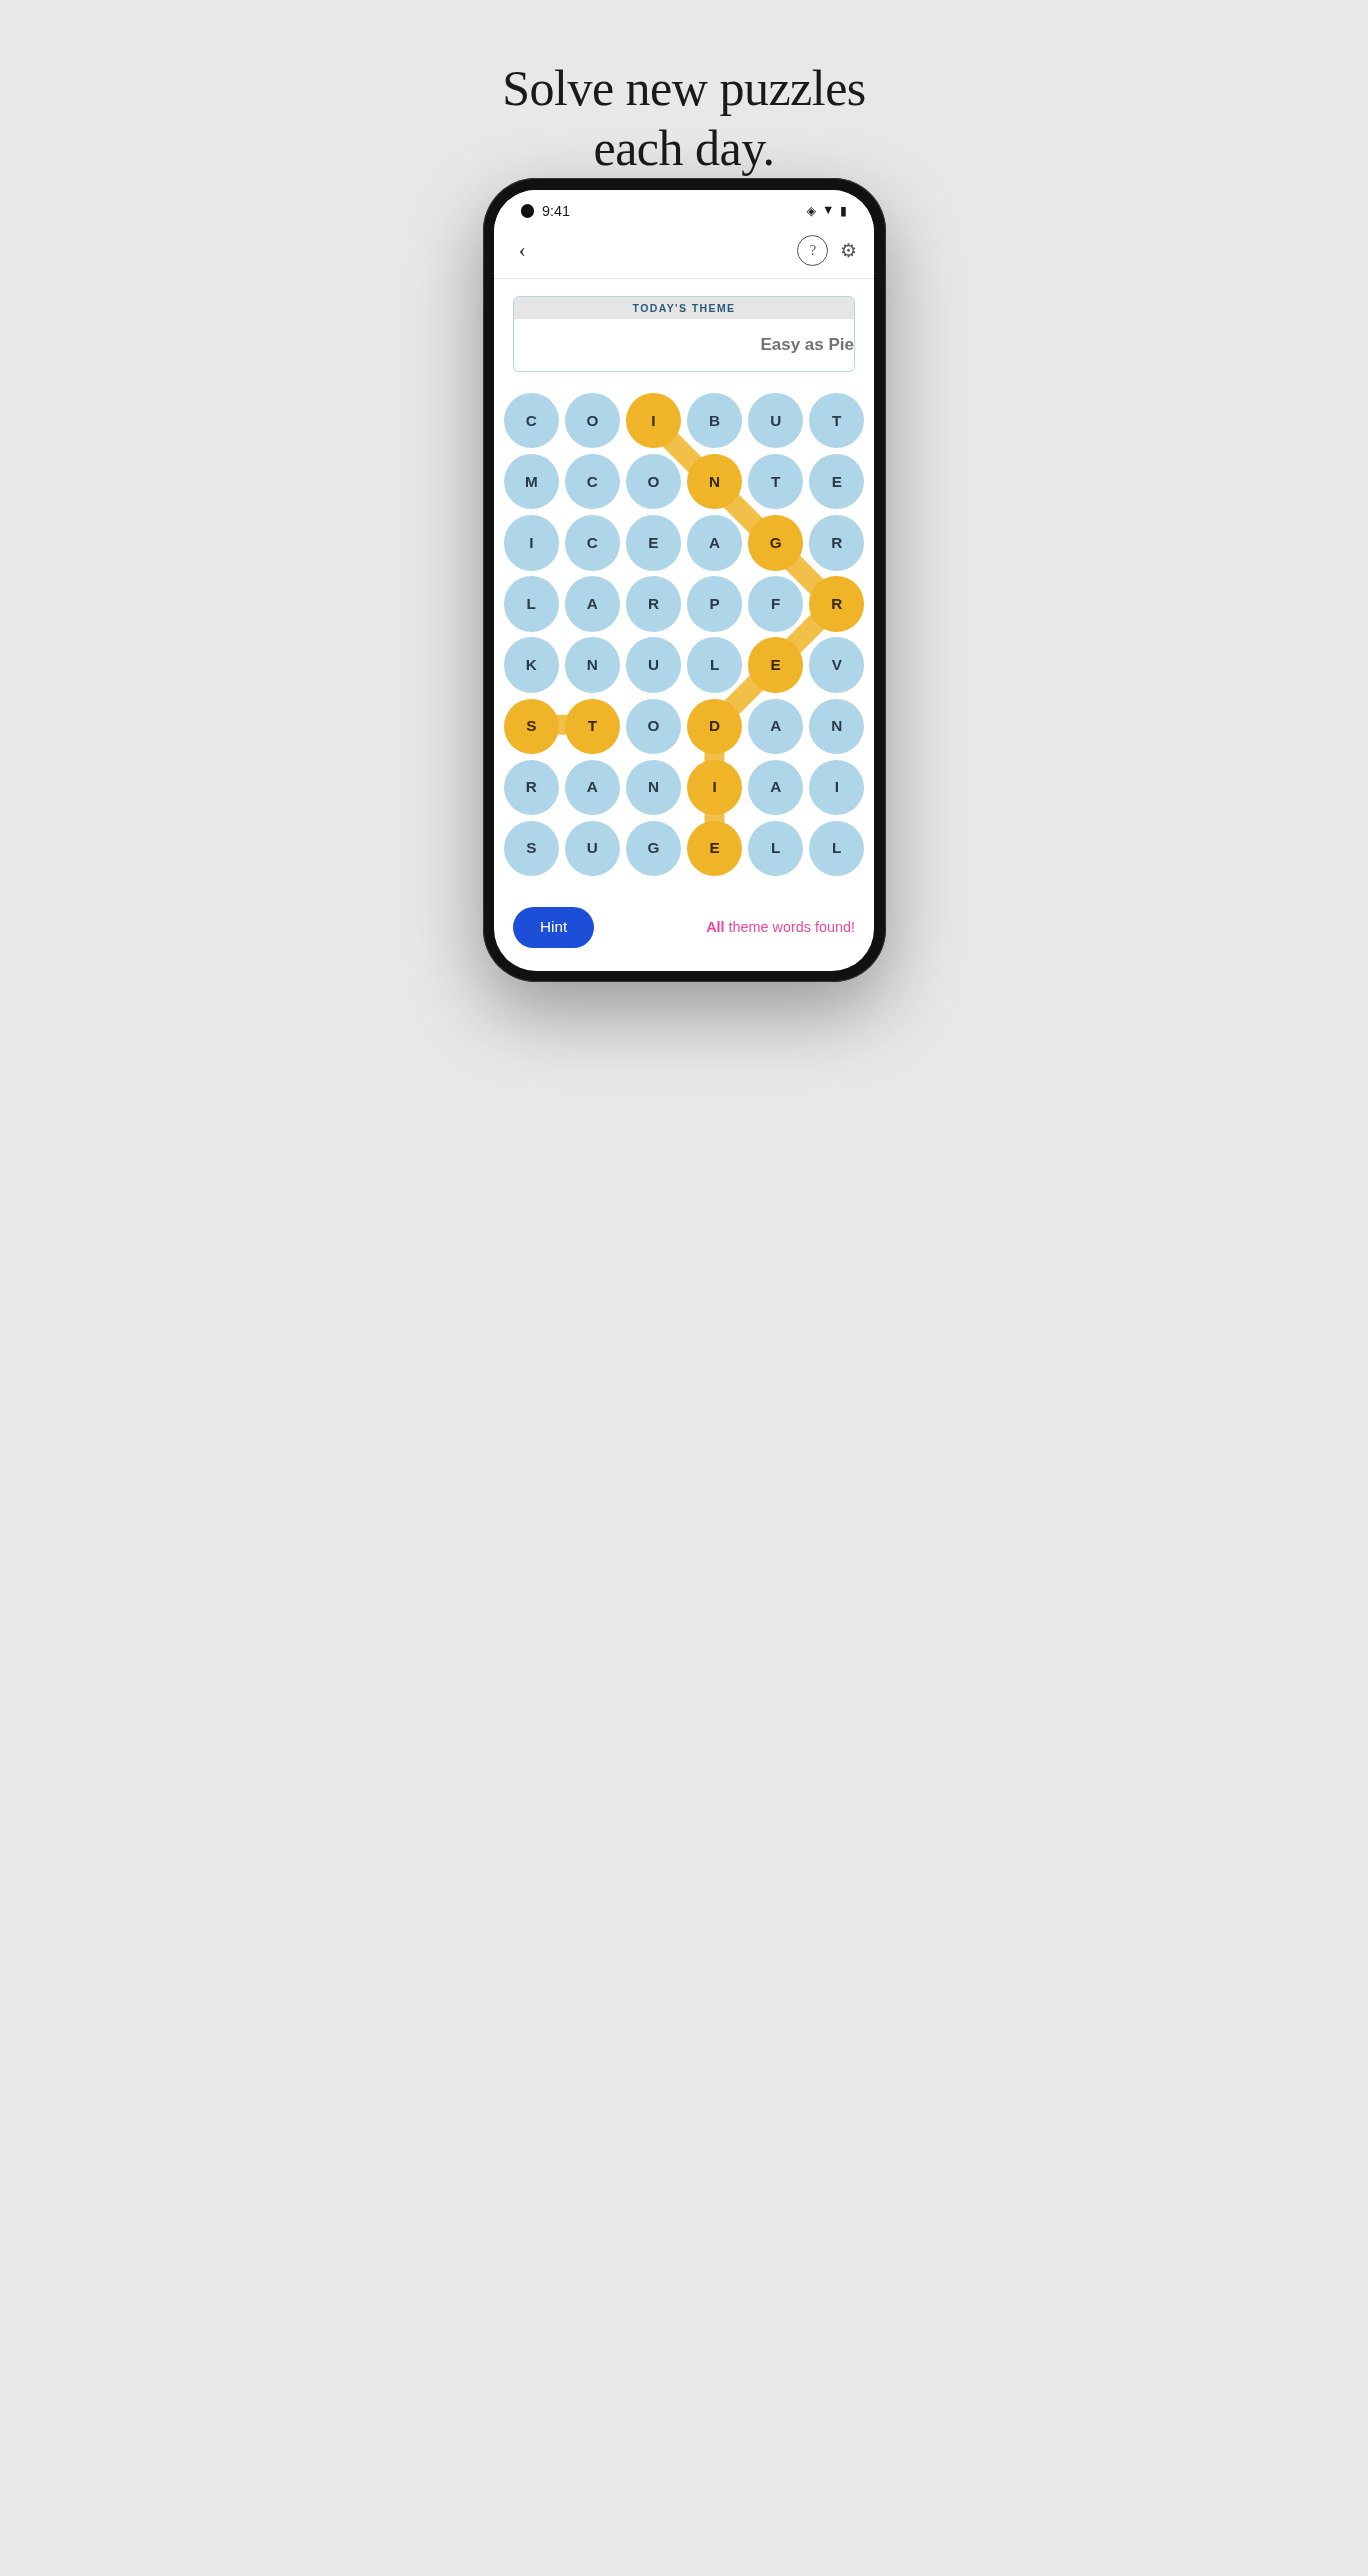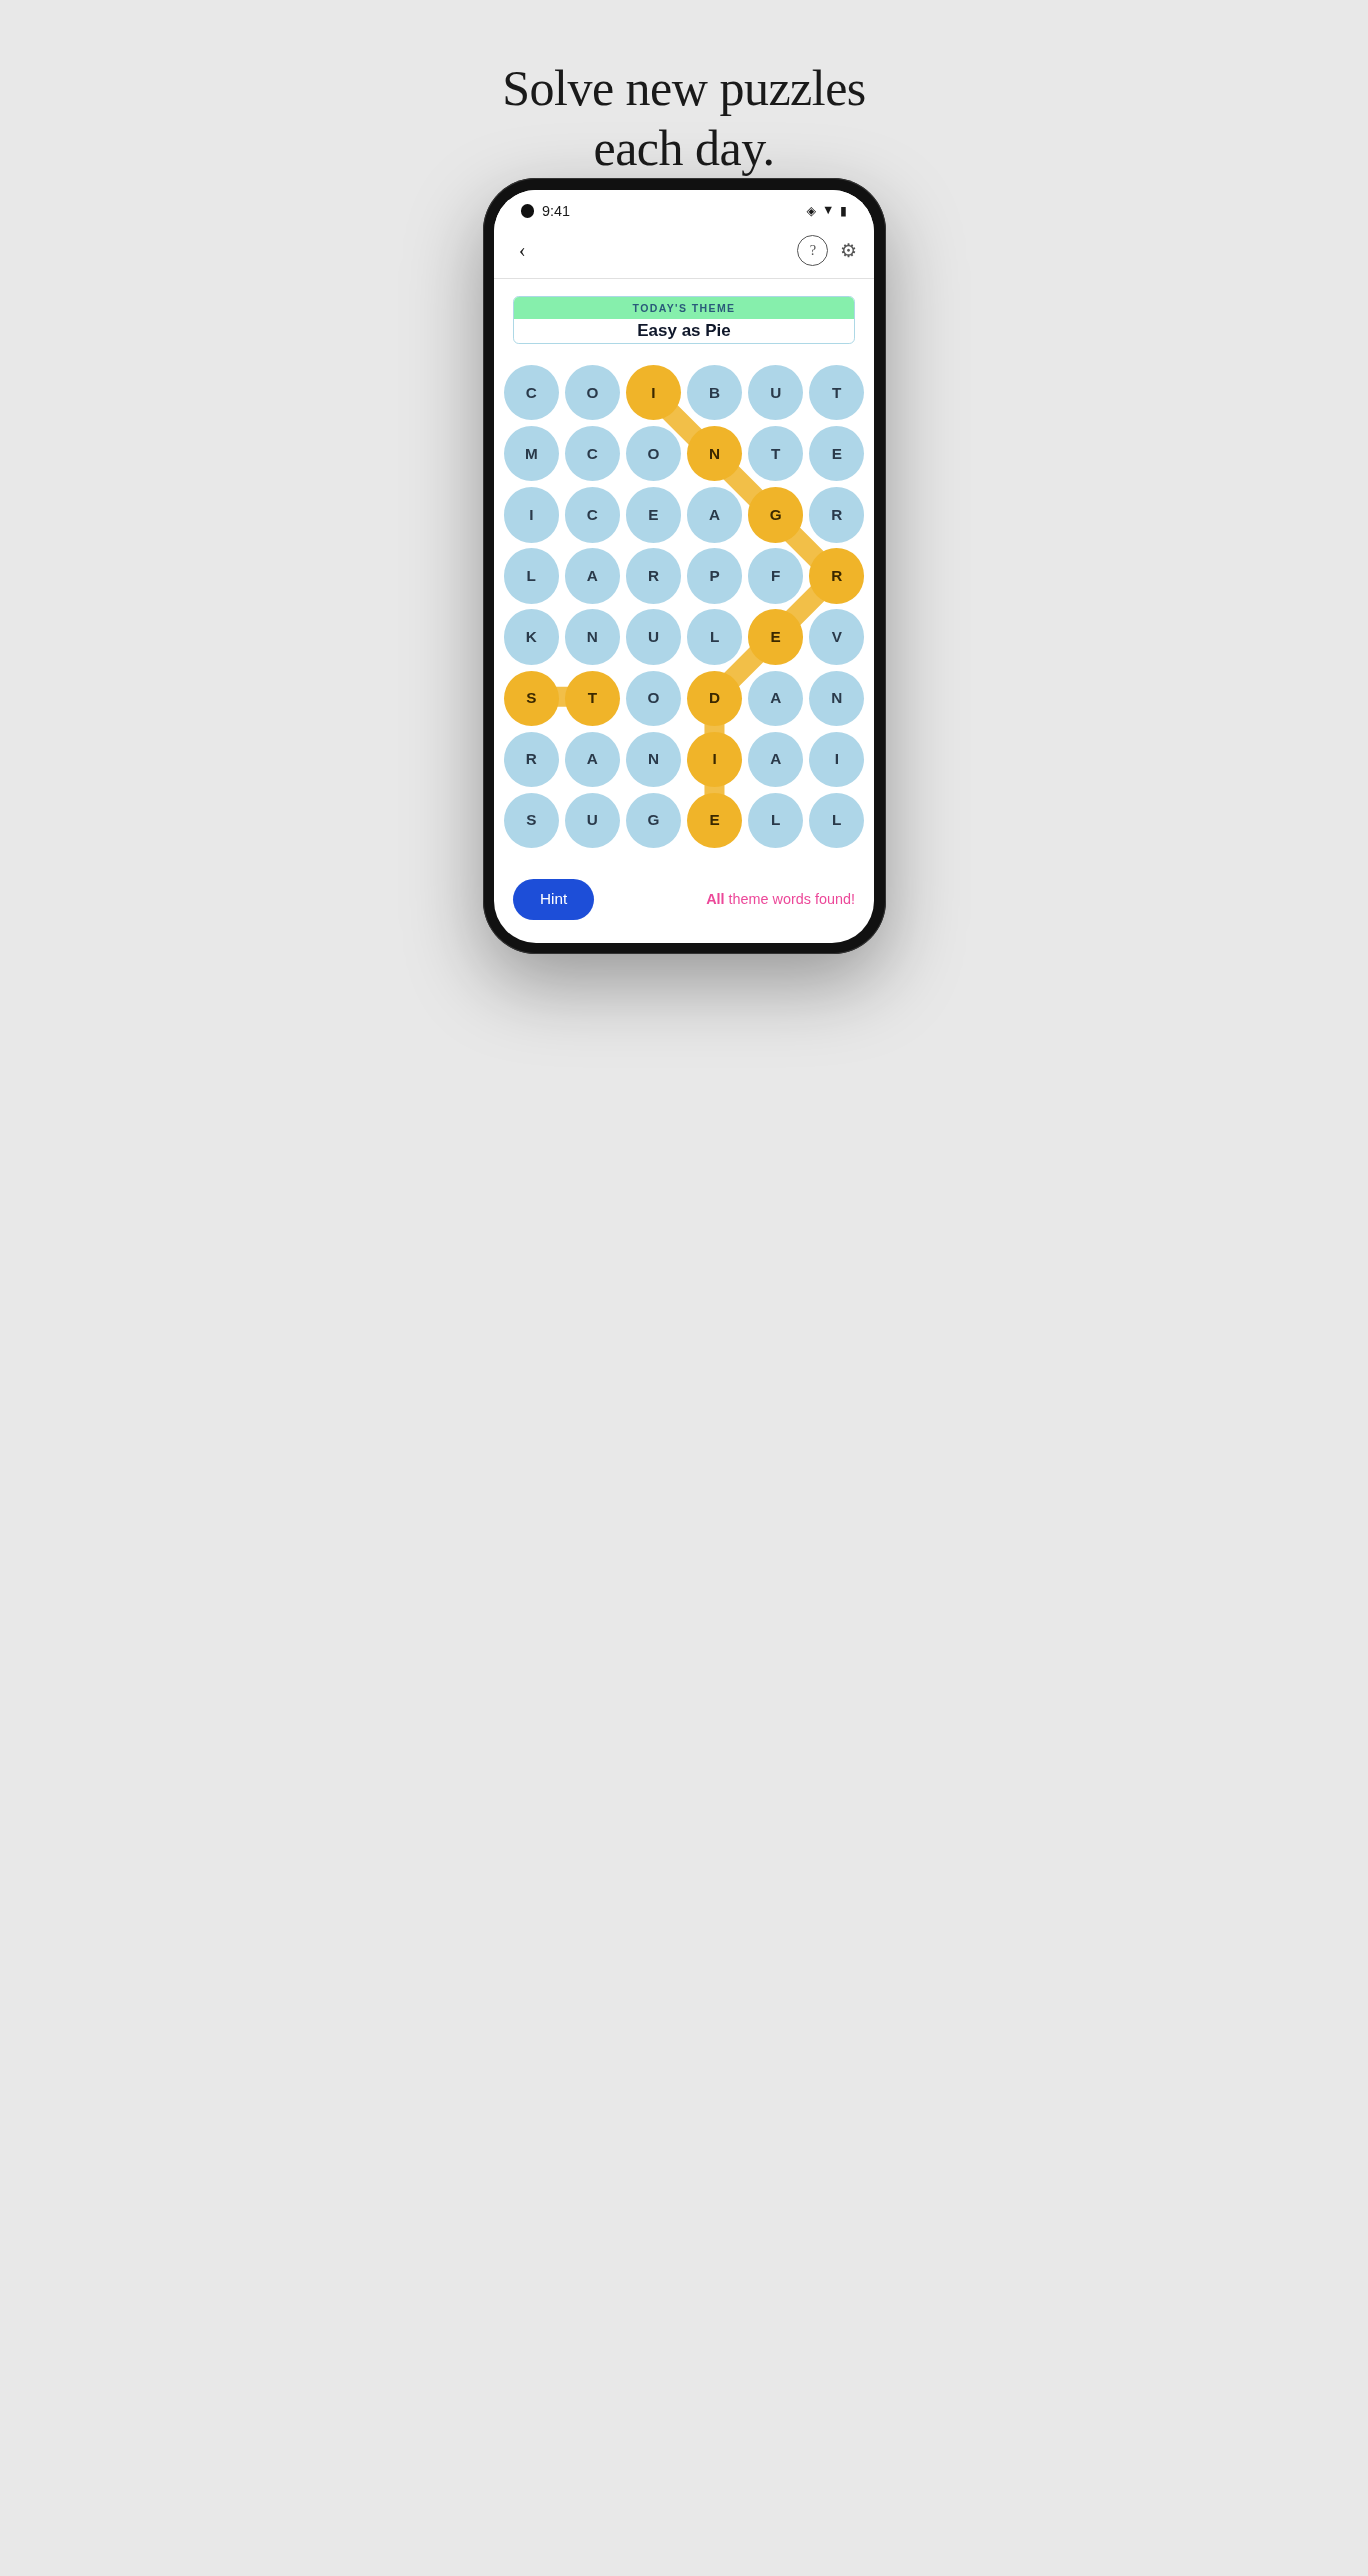--- a/index.html
+++ b/index.html
@@ -108,37 +108,37 @@
     }
     
     .theme-banner {
       margin: 17px 19px 11.5px;
       border: 1.9px solid #add8e6;
       border-radius: 5.8px;
       overflow: hidden;
       background: #fff;
     }
     .theme-label {
-      background: #86efac;
+      background: #e5e5e5;
       text-align: center;
       padding: 4.8px 0;
       font-family: -apple-system, sans-serif;
       font-size: 10.5px;
       font-weight: 700;
       letter-spacing: 1.4px;
       color: #2a5a7a;
       text-transform: uppercase;
     }
     .theme-value {
-      text-align: center;
-      padding: 2px 0;
+      text-align: right;
+      padding: 16px 0;
       font-family: -apple-system, sans-serif;
       font-size: 17px;
       font-weight: 700;
-      color: #0f172a;
+      color: #737373;
     }
     
     .game-area {
       padding: 9.6px 9.6px 19px;
       position: relative;
     }
     .grid-container {
       position: relative;
       width: 100%;
     }

